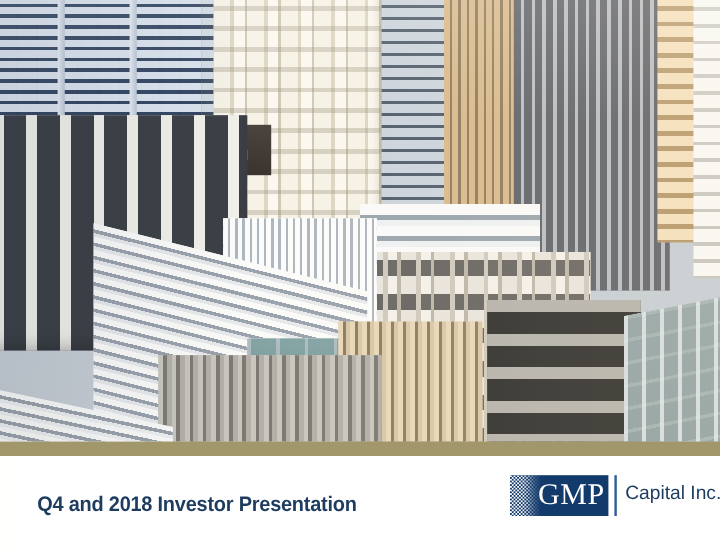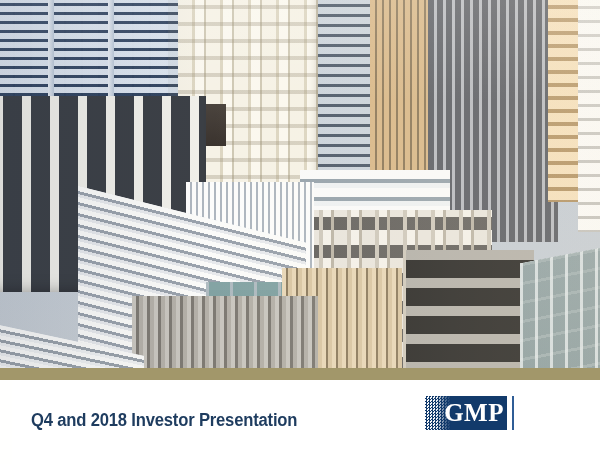--- a/index.html
+++ b/index.html
@@ -325,21 +325,21 @@
     position:absolute; left:0; top:0; width:26px; height:100%;
     background-color:#ffffff;
     background-image:
       repeating-conic-gradient(#123a6b 0% 25%, #ffffff 0% 50%);
     background-size:3px 3px;
     -webkit-mask-image:linear-gradient(90deg, rgba(0,0,0,1) 0%, rgba(0,0,0,.92) 45%, rgba(0,0,0,.25) 80%, rgba(0,0,0,0) 100%);
             mask-image:linear-gradient(90deg, rgba(0,0,0,1) 0%, rgba(0,0,0,.92) 45%, rgba(0,0,0,.25) 80%, rgba(0,0,0,0) 100%);
   }
   .logo-gmp {
     position:relative; z-index:2;
-    color:#ffffff; font-size:25px; font-weight:700; line-height:1;
+    color:#ffffff; font-size:25px; font-weight:400; line-height:1;
     font-family:"Liberation Serif", serif; letter-spacing:.5px;
     padding-bottom:2px;
   }
   .logo-bar { width:2px; background:#2f5d96; margin:0 7px 0 5px; height:34px; }
   .logo-name {
     display:flex; align-items:center;
     color:#1e3c5f; font-size:16px; font-weight:400;
     font-family:"Liberation Sans", sans-serif; white-space:nowrap;
     padding-bottom:3px;
   }
@@ -394,16 +394,17 @@
   <div class="footer">
 
     <div class="title" style="color: rgb(30, 60, 95);">Q4 and 2018 Investor Presentation</div>
 
     <div class="logo">
       <div class="logo-mark" style="background: rgb(18, 58, 107);">
         <div class="logo-dither"></div>
         <div class="logo-gmp" style="color: rgb(255, 255, 255);">GMP</div>
       </div>
       <div class="logo-bar" style="background: rgb(47, 93, 150);"></div>
+      <div class="logo-name" style="color: rgb(30, 60, 95);">Capital Inc.</div>
     </div>
 
   </div>
 </div>
 
 </body></html>

